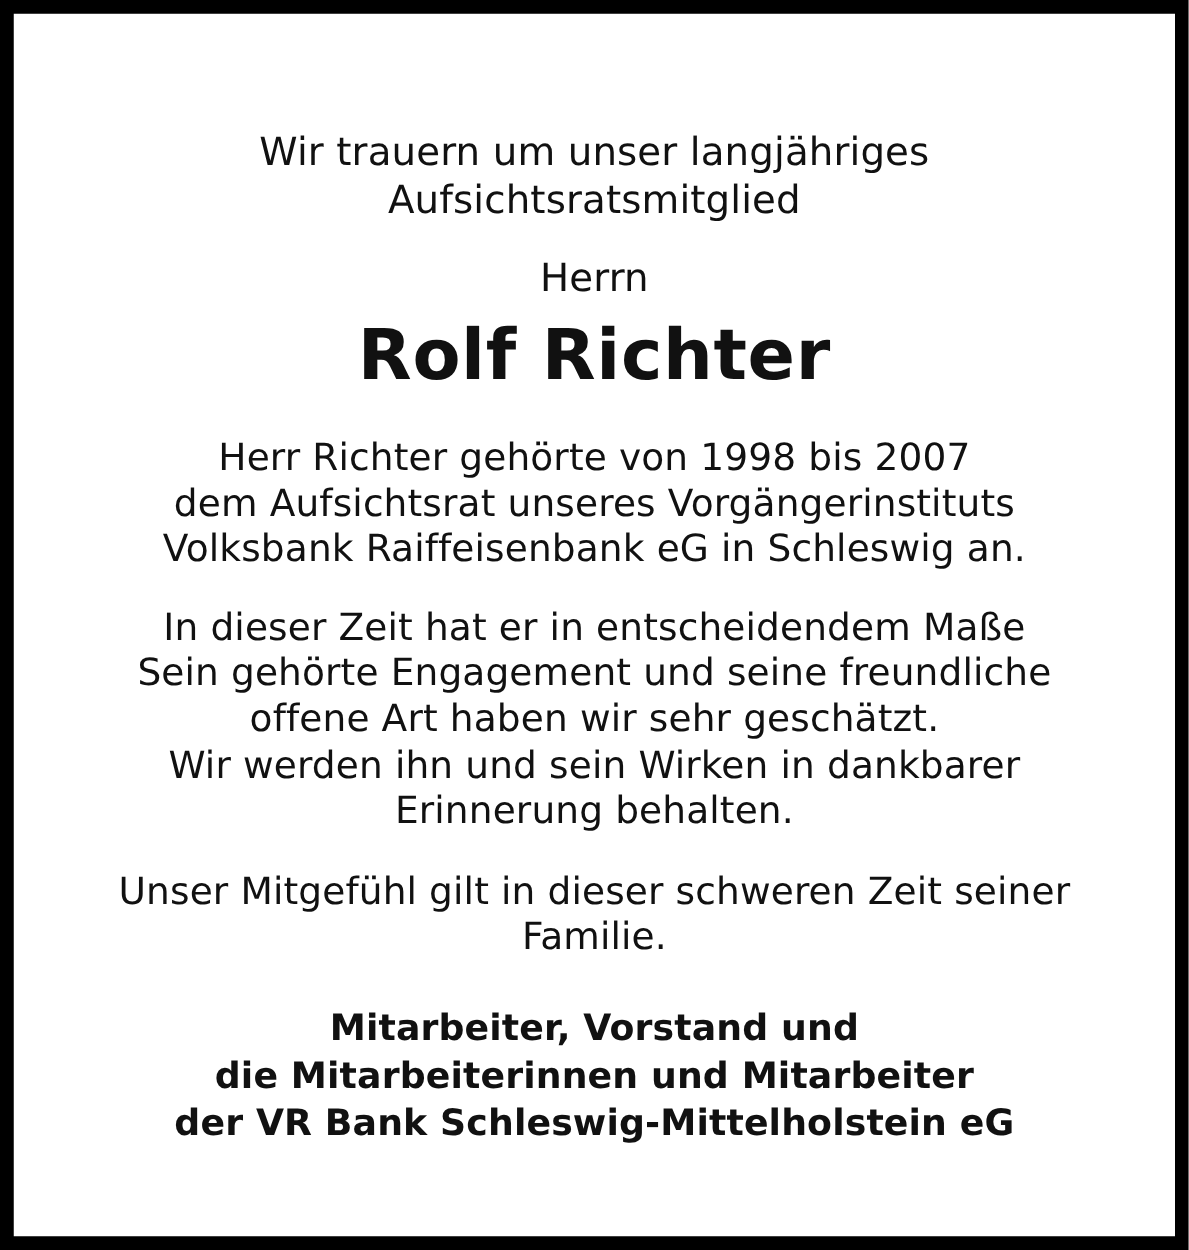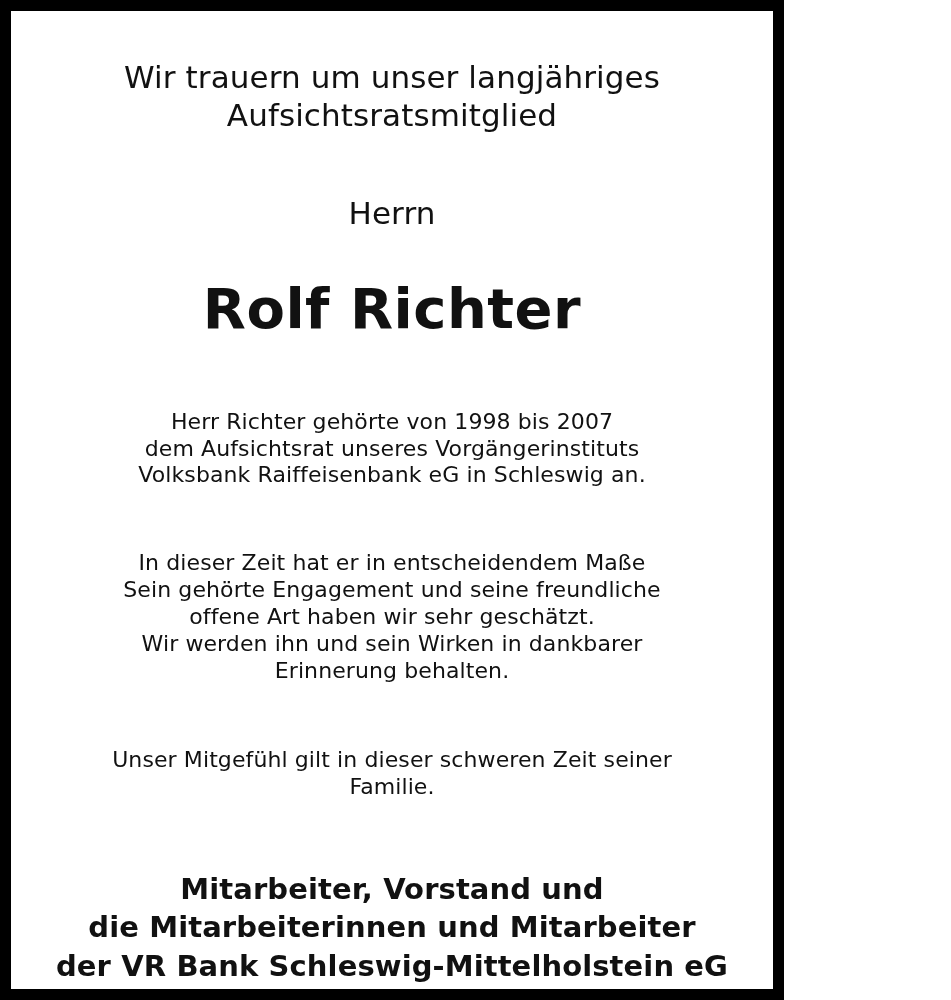--- a/index.html
+++ b/index.html
@@ -8,30 +8,29 @@
     background: #ffffff;
   }
   body {
     width: 951px;
     height: 1000px;
     font-family: "DejaVu Sans", sans-serif;
     color: #111111;
   }
   .obituary {
     box-sizing: border-box;
-    width: 784px;
+    width: 951px;
     height: 1000px;
     border: 11px solid #000000;
     background: #ffffff;
     padding: 40px 38px 26px 38px;
     display: flex;
     flex-direction: column;
     align-items: center;
-    justify-content: space-between;
-    gap: 35px;
+    justify-content: center;
   }
   .line {
     text-align: center;
     line-height: 1.22;
     letter-spacing: 0.1px;
   }
   .intro {
     font-size: 31px;
     margin: 0;
   }
@@ -44,21 +43,21 @@
     font-size: 56px;
     font-weight: 600;
     margin-top: 8px;
     letter-spacing: 0.5px;
   }
   .para {
     margin-top: 30px;
     width: 100%;
   }
   .para .line {
-    font-size: 22px;
+    font-size: 30px;
   }
   .para-2 { margin-top: 26px; }
   .para-3 { margin-top: 28px; }
   .signature {
     margin-top: 34px;
     width: 100%;
   }
   .signature .line {
     font-size: 29px;
     font-weight: 700;

